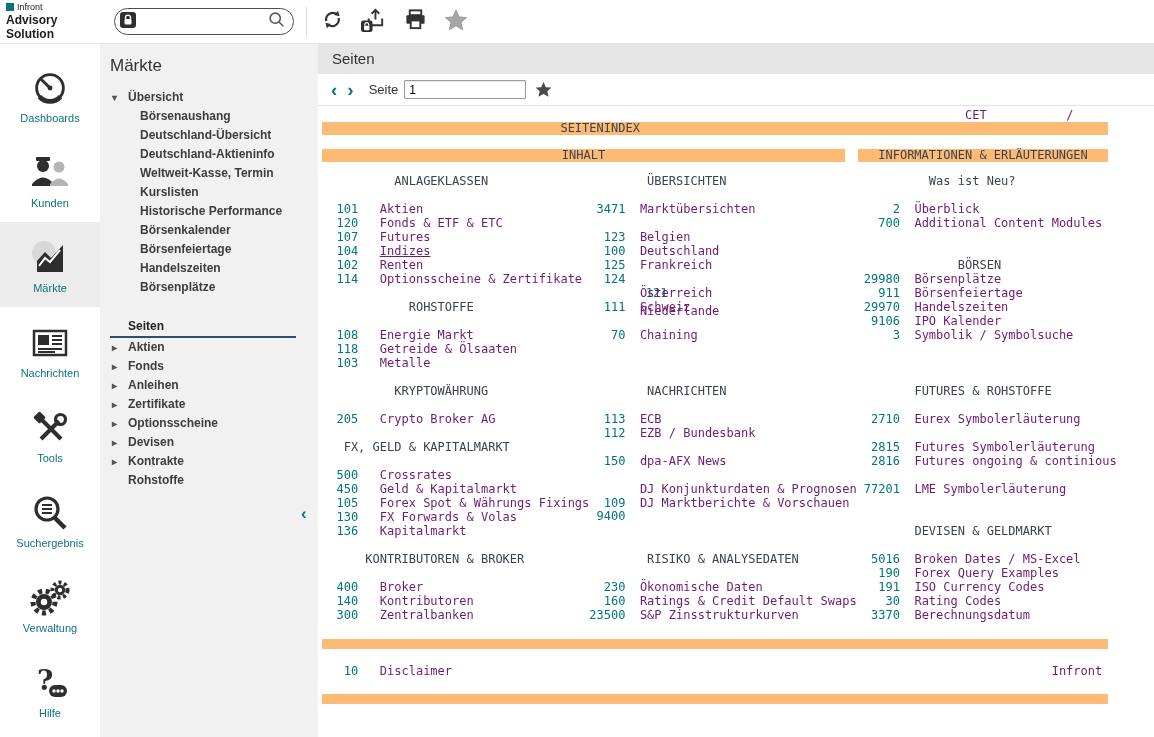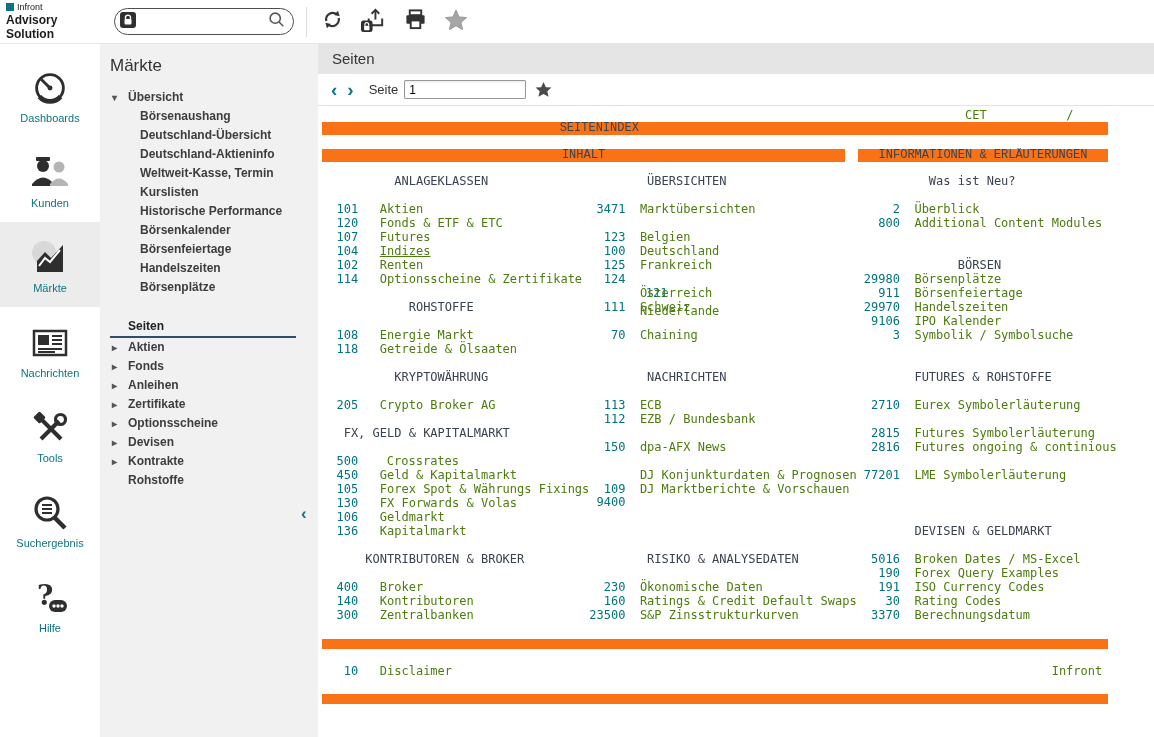--- a/index.html
+++ b/index.html
@@ -44,23 +44,23 @@
   .nav-arrow { color:#0d7380; font-size:19px; font-weight:bold; line-height:1; cursor:pointer; padding:0 5px; }
   .pager-label { font-size:13px; color:#333; margin:0 6px 0 10px; }
   .page-input { width:122px; height:19px; border:1px solid #999; border-radius:1px; font-size:12px; padding:0 4px; box-shadow:inset 0 1px 2px rgba(0,0,0,.10); font-family:"Liberation Sans",sans-serif; }
   .pager-star { margin-left:8px; display:inline-flex; cursor:pointer; }
 
   
   .term { position:relative; margin:2px 0 0 4px; width:786px; font-family:"DejaVu Sans Mono", monospace; font-size:12px; line-height:14px; color:#3a4350; }
   .trow { position:relative; height:14px; }
   .seg { position:absolute; top:0; white-space:pre; }
   .seg.num { color:#00737e; cursor:pointer; }
-  .seg.lbl { color:#4d7c0f; }
+  .seg.lbl { color:#701a75; }
   .seg.head { color:#3a4350; }
-  .tbar { height:13px; background:#f97316; line-height:13px; color:#3a4350;font-family:Liberation Mono, monospace; }
+  .tbar { height:13px; background:#fdba74; line-height:13px; color:#3a4350; }
   .tbar.full { width:786px; }
   .tbar.full span { padding-left:33ch; }
   .bands { position:relative; height:13px; margin-top:14px; }
   .band { position:absolute; top:0; text-align:center; }
   .band-left { left:0; width:523px; }
   .band-right { left:536px; width:250px; }
   .rows { margin-top:12px; }
   .tbar.thin { height:10px; margin-top:17px; width:786px; }
   .footer-row { margin-top:15px; }
   .tbar.bottom { margin-top:16px; }
@@ -193,20 +193,33 @@
         <span class="rail-icon">
           <svg viewBox="0 0 44 40" width="44" height="40">
             <circle cx="19" cy="16" r="11" fill="none" stroke="#2e2e2e" stroke-width="3.2"></circle>
             <line x1="27" y1="25" x2="37" y2="35" stroke="#2e2e2e" stroke-width="4.5"></line>
             <line x1="14" y1="12" x2="24" y2="12" stroke="#2e2e2e" stroke-width="2"></line>
             <line x1="14" y1="16" x2="24" y2="16" stroke="#2e2e2e" stroke-width="2"></line>
             <line x1="14" y1="20" x2="24" y2="20" stroke="#2e2e2e" stroke-width="2"></line>
           </svg>
         </span>
         <span class="rail-label">Suchergebnis</span>
+      </div>
+      <div class="rail-item">
+        <span class="rail-icon">
+          <svg viewBox="0 0 44 40" width="44" height="40">
+            <circle cx="16" cy="24" r="11" fill="none" stroke="#2e2e2e" stroke-width="5" stroke-dasharray="4 3.6"></circle>
+            <circle cx="16" cy="24" r="8" fill="#2e2e2e"></circle>
+            <circle cx="16" cy="24" r="3.2" fill="#fff"></circle>
+            <circle cx="32" cy="12" r="7.5" fill="none" stroke="#2e2e2e" stroke-width="4" stroke-dasharray="3 2.6"></circle>
+            <circle cx="32" cy="12" r="5.2" fill="#2e2e2e"></circle>
+            <circle cx="32" cy="12" r="2.2" fill="#fff"></circle>
+          </svg>
+        </span>
+        <span class="rail-label">Verwaltung</span>
       </div>
       <div class="rail-item">
         <span class="rail-icon">
           <svg viewBox="0 0 44 40" width="44" height="40">
             <text x="9" y="27" font-size="28" font-weight="bold" fill="#2e2e2e" font-family="DejaVu Serif, serif">?</text>
             <rect x="21" y="22" width="18" height="12" rx="6" fill="#2e2e2e"></rect>
             <circle cx="26" cy="28" r="1.7" fill="#fff"></circle>
             <circle cx="30" cy="28" r="1.7" fill="#fff"></circle>
             <circle cx="34" cy="28" r="1.7" fill="#fff"></circle>
           </svg>
@@ -286,21 +299,21 @@
             <span class="seg num" style="left: 2ch;">101</span>
             <span class="seg lbl" style="left: 8ch;">Aktien</span>
             <span class="seg num" style="left: 38ch;">3471</span>
             <span class="seg lbl" style="left: 44ch;">Marktübersichten</span>
             <span class="seg num" style="left: 79ch;">2</span>
             <span class="seg lbl" style="left: 82ch;">Überblick</span>
           </div>
           <div class="trow">
             <span class="seg num" style="left: 2ch;">120</span>
             <span class="seg lbl" style="left: 8ch;">Fonds &amp; ETF &amp; ETC</span>
-            <span class="seg num" style="left: 77ch;">800</span>
+            <span class="seg num" style="left: 77ch;">700</span>
             <span class="seg lbl" style="left: 82ch;">Additional Content Modules</span>
           </div>
           <div class="trow">
             <span class="seg num" style="left: 2ch;">107</span>
             <span class="seg lbl" style="left: 8ch;">Futures</span>
             <span class="seg num" style="left: 39ch;">123</span>
             <span class="seg lbl" style="left: 44ch;">Belgien</span>
           </div>
           <div class="trow">
             <span class="seg num" style="left: 2ch;">104</span>
@@ -345,20 +358,24 @@
             <span class="seg lbl" style="left: 8ch;">Energie Markt</span>
             <span class="seg num" style="left: 40ch;">70</span>
             <span class="seg lbl" style="left: 44ch;">Chaining</span>
             <span class="seg num" style="left: 79ch;">3</span>
             <span class="seg lbl" style="left: 82ch;">Symbolik / Symbolsuche</span>
           </div>
           <div class="trow">
             <span class="seg num" style="left: 2ch;">118</span>
             <span class="seg lbl" style="left: 8ch;">Getreide &amp; Ölsaaten</span>
           </div>
+          <div class="trow">
+            <span class="seg num" style="left: 2ch;">103</span>
+            <span class="seg lbl" style="left: 8ch;">Metalle</span>
+          </div>
           <div class="trow"></div>
           <div class="trow">
             <span class="seg head" style="left: 10ch;">KRYPTOWÄHRUNG</span>
             <span class="seg head" style="left: 45ch;">NACHRICHTEN</span>
             <span class="seg head" style="left: 82ch;">FUTURES &amp; ROHSTOFFE</span>
           </div>
           <div class="trow"></div>
           <div class="trow">
             <span class="seg num" style="left: 2ch;">205</span>
             <span class="seg lbl" style="left: 8ch;">Crypto Broker AG</span>
@@ -377,43 +394,39 @@
             <span class="seg lbl" style="left: 82ch;">Futures Symbolerläuterung</span>
           </div>
           <div class="trow">
             <span class="seg num" style="left: 39ch;">150</span>
             <span class="seg lbl" style="left: 44ch;">dpa-AFX News</span>
             <span class="seg num" style="left: 76ch;">2816</span>
             <span class="seg lbl" style="left: 82ch;">Futures ongoing &amp; continious</span>
           </div>
           <div class="trow">
             <span class="seg num" style="left: 2ch;">500</span>
-            <span class="seg lbl" style="left: 8ch; margin-left: 7px;">Crossrates</span>
+            <span class="seg lbl" style="left: 8ch;">Crossrates</span>
           </div>
           <div class="trow">
             <span class="seg num" style="left: 2ch;">450</span>
             <span class="seg lbl" style="left: 8ch;">Geld &amp; Kapitalmarkt</span>
             <span class="seg num" style="left: 38ch; margin-top: 27px;">9400</span>
             <span class="seg lbl" style="left: 44ch;">DJ Konjunkturdaten &amp; Prognosen</span>
             <span class="seg num" style="left: 75ch;">77201</span>
             <span class="seg lbl" style="left: 82ch;">LME Symbolerläuterung</span>
           </div>
           <div class="trow">
             <span class="seg num" style="left: 2ch;">105</span>
             <span class="seg lbl" style="left: 8ch;">Forex Spot &amp; Währungs Fixings</span>
             <span class="seg num" style="left: 39ch;">109</span>
             <span class="seg lbl" style="left: 44ch;">DJ Marktberichte &amp; Vorschauen</span>
           </div>
           <div class="trow">
             <span class="seg num" style="left: 2ch;">130</span>
             <span class="seg lbl" style="left: 8ch;">FX Forwards &amp; Volas</span>
-          </div>
-          <div class="trow">
-            <span class="seg num" style="left: 2ch;">106</span>
-            <span class="seg lbl" style="left: 8ch;">Geldmarkt</span>
           </div>
           <div class="trow">
             <span class="seg num" style="left: 2ch;">136</span>
             <span class="seg lbl" style="left: 8ch;">Kapitalmarkt</span>
             <span class="seg head" style="left: 82ch;">DEVISEN &amp; GELDMARKT</span>
           </div>
           <div class="trow"></div>
           <div class="trow">
             <span class="seg head" style="left: 6ch;">KONTRIBUTOREN &amp; BROKER</span>
             <span class="seg head" style="left: 45ch;">RISIKO &amp; ANALYSEDATEN</span>

